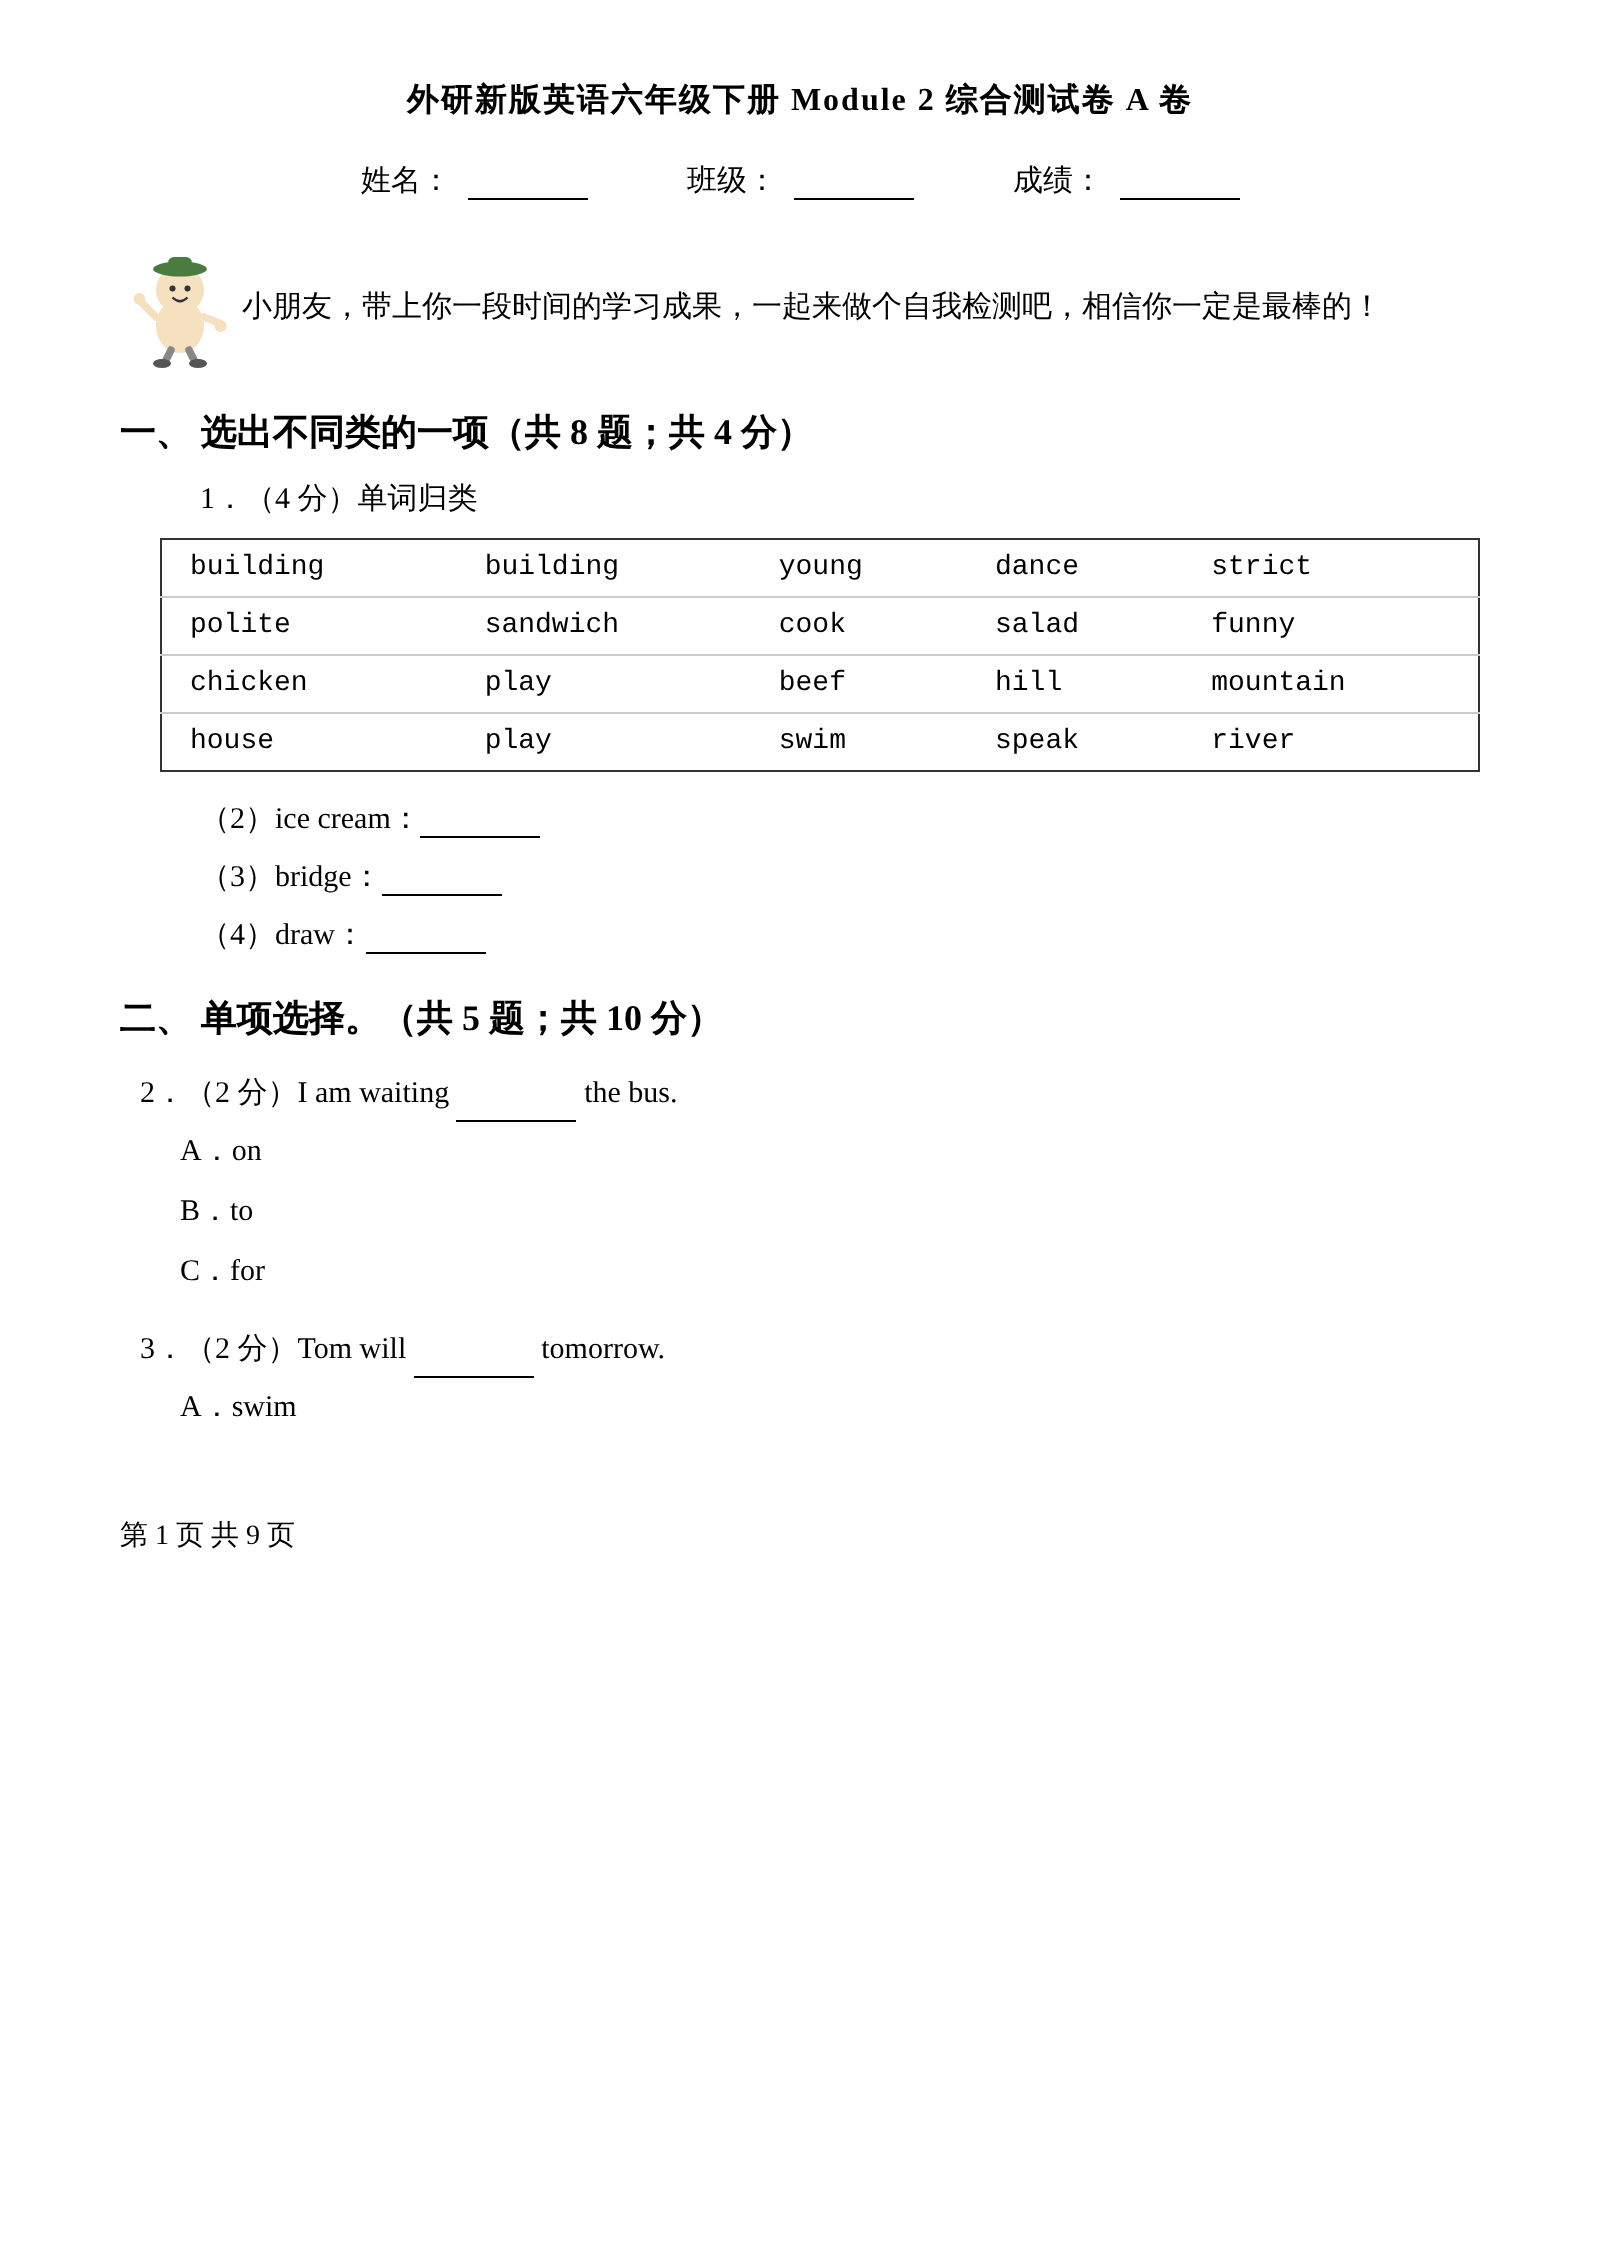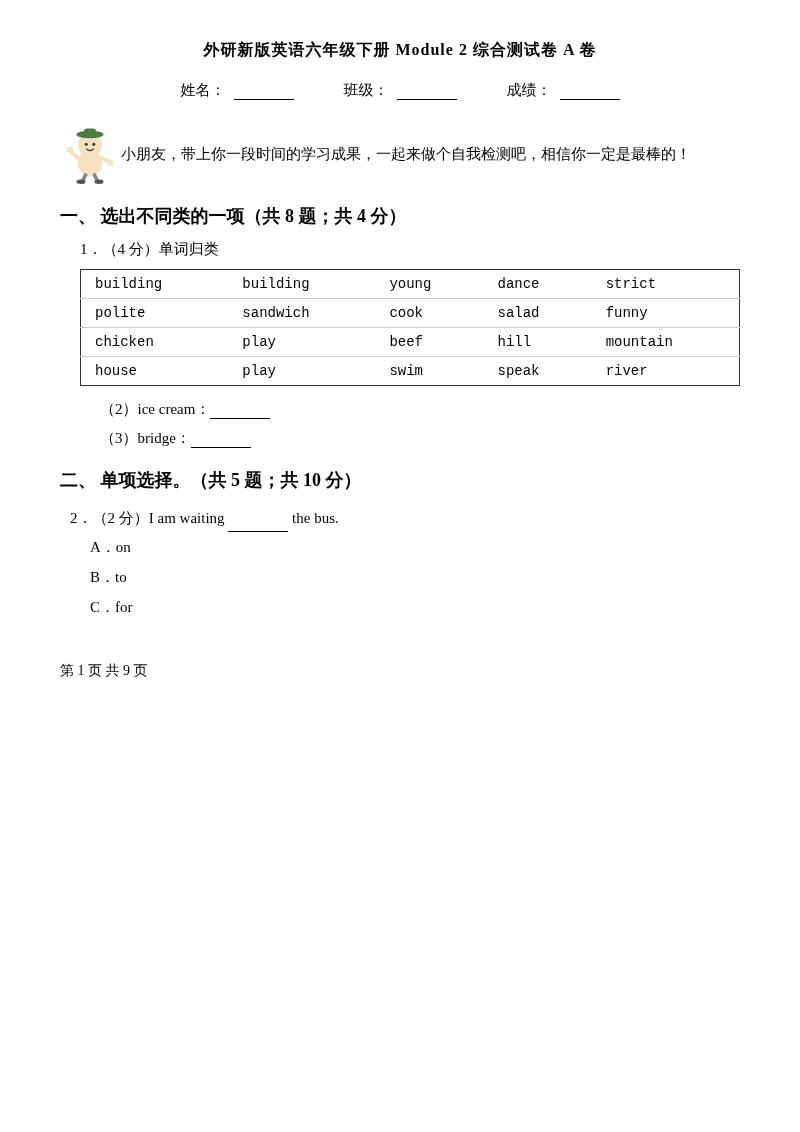--- a/index.html
+++ b/index.html
@@ -58,20 +58,21 @@
       font-weight: bold;
       margin: 16px 0 12px 0;
     }
     .question-block {
       margin-bottom: 12px;
       margin-left: 20px;
     }
     .question-title {
       font-size: 15px;
       margin-bottom: 10px;
+      margin-left: 20px;
     }
     .word-table {
       border: 1px solid #333;
       border-collapse: collapse;
       width: 100%;
       margin-bottom: 14px;
       font-family: "Courier New", Courier, monospace;
       font-size: 14px;
     }
     .word-table td {
@@ -208,27 +209,32 @@
           <td>swim</td>
           <td>speak</td>
           <td>river</td>
         </tr>
       </tbody>
   </table>
 
   <div id="fill-items-container">
       <div class="fill-item">（2）ice cream：<span class="fill-blank">&nbsp;&nbsp;&nbsp;&nbsp;&nbsp;&nbsp;</span></div>
       <div class="fill-item">（3）bridge：<span class="fill-blank">&nbsp;&nbsp;&nbsp;&nbsp;&nbsp;&nbsp;</span></div>
+      <div class="fill-item">（4）draw：<span class="fill-blank">&nbsp;&nbsp;&nbsp;&nbsp;&nbsp;&nbsp;</span></div>
     </div>
 </div>
 
 <div class="section-two-header">二、 单项选择。（共 5 题；共 10 分）</div>
 
 <div id="questions-container">
     <div class="q-block">
       <div>2．（2 分）I am waiting <span style="border-bottom:1px solid #000;display:inline-block;width:60px;vertical-align:bottom;">&nbsp;</span> the bus.</div>
       <div class="option">A．on</div>
       <div class="option">B．to</div>
       <div class="option">C．for</div>
     </div>
+    <div class="q-block">
+      <div>3．（2 分）Tom will <span style="border-bottom:1px solid #000;display:inline-block;width:60px;vertical-align:bottom;">&nbsp;</span> tomorrow.</div>
+      <div class="option">A．swim</div>
+    </div>
   </div>
 
 <div class="page-footer">第 1 页 共 9 页</div>
 
 </body></html>

